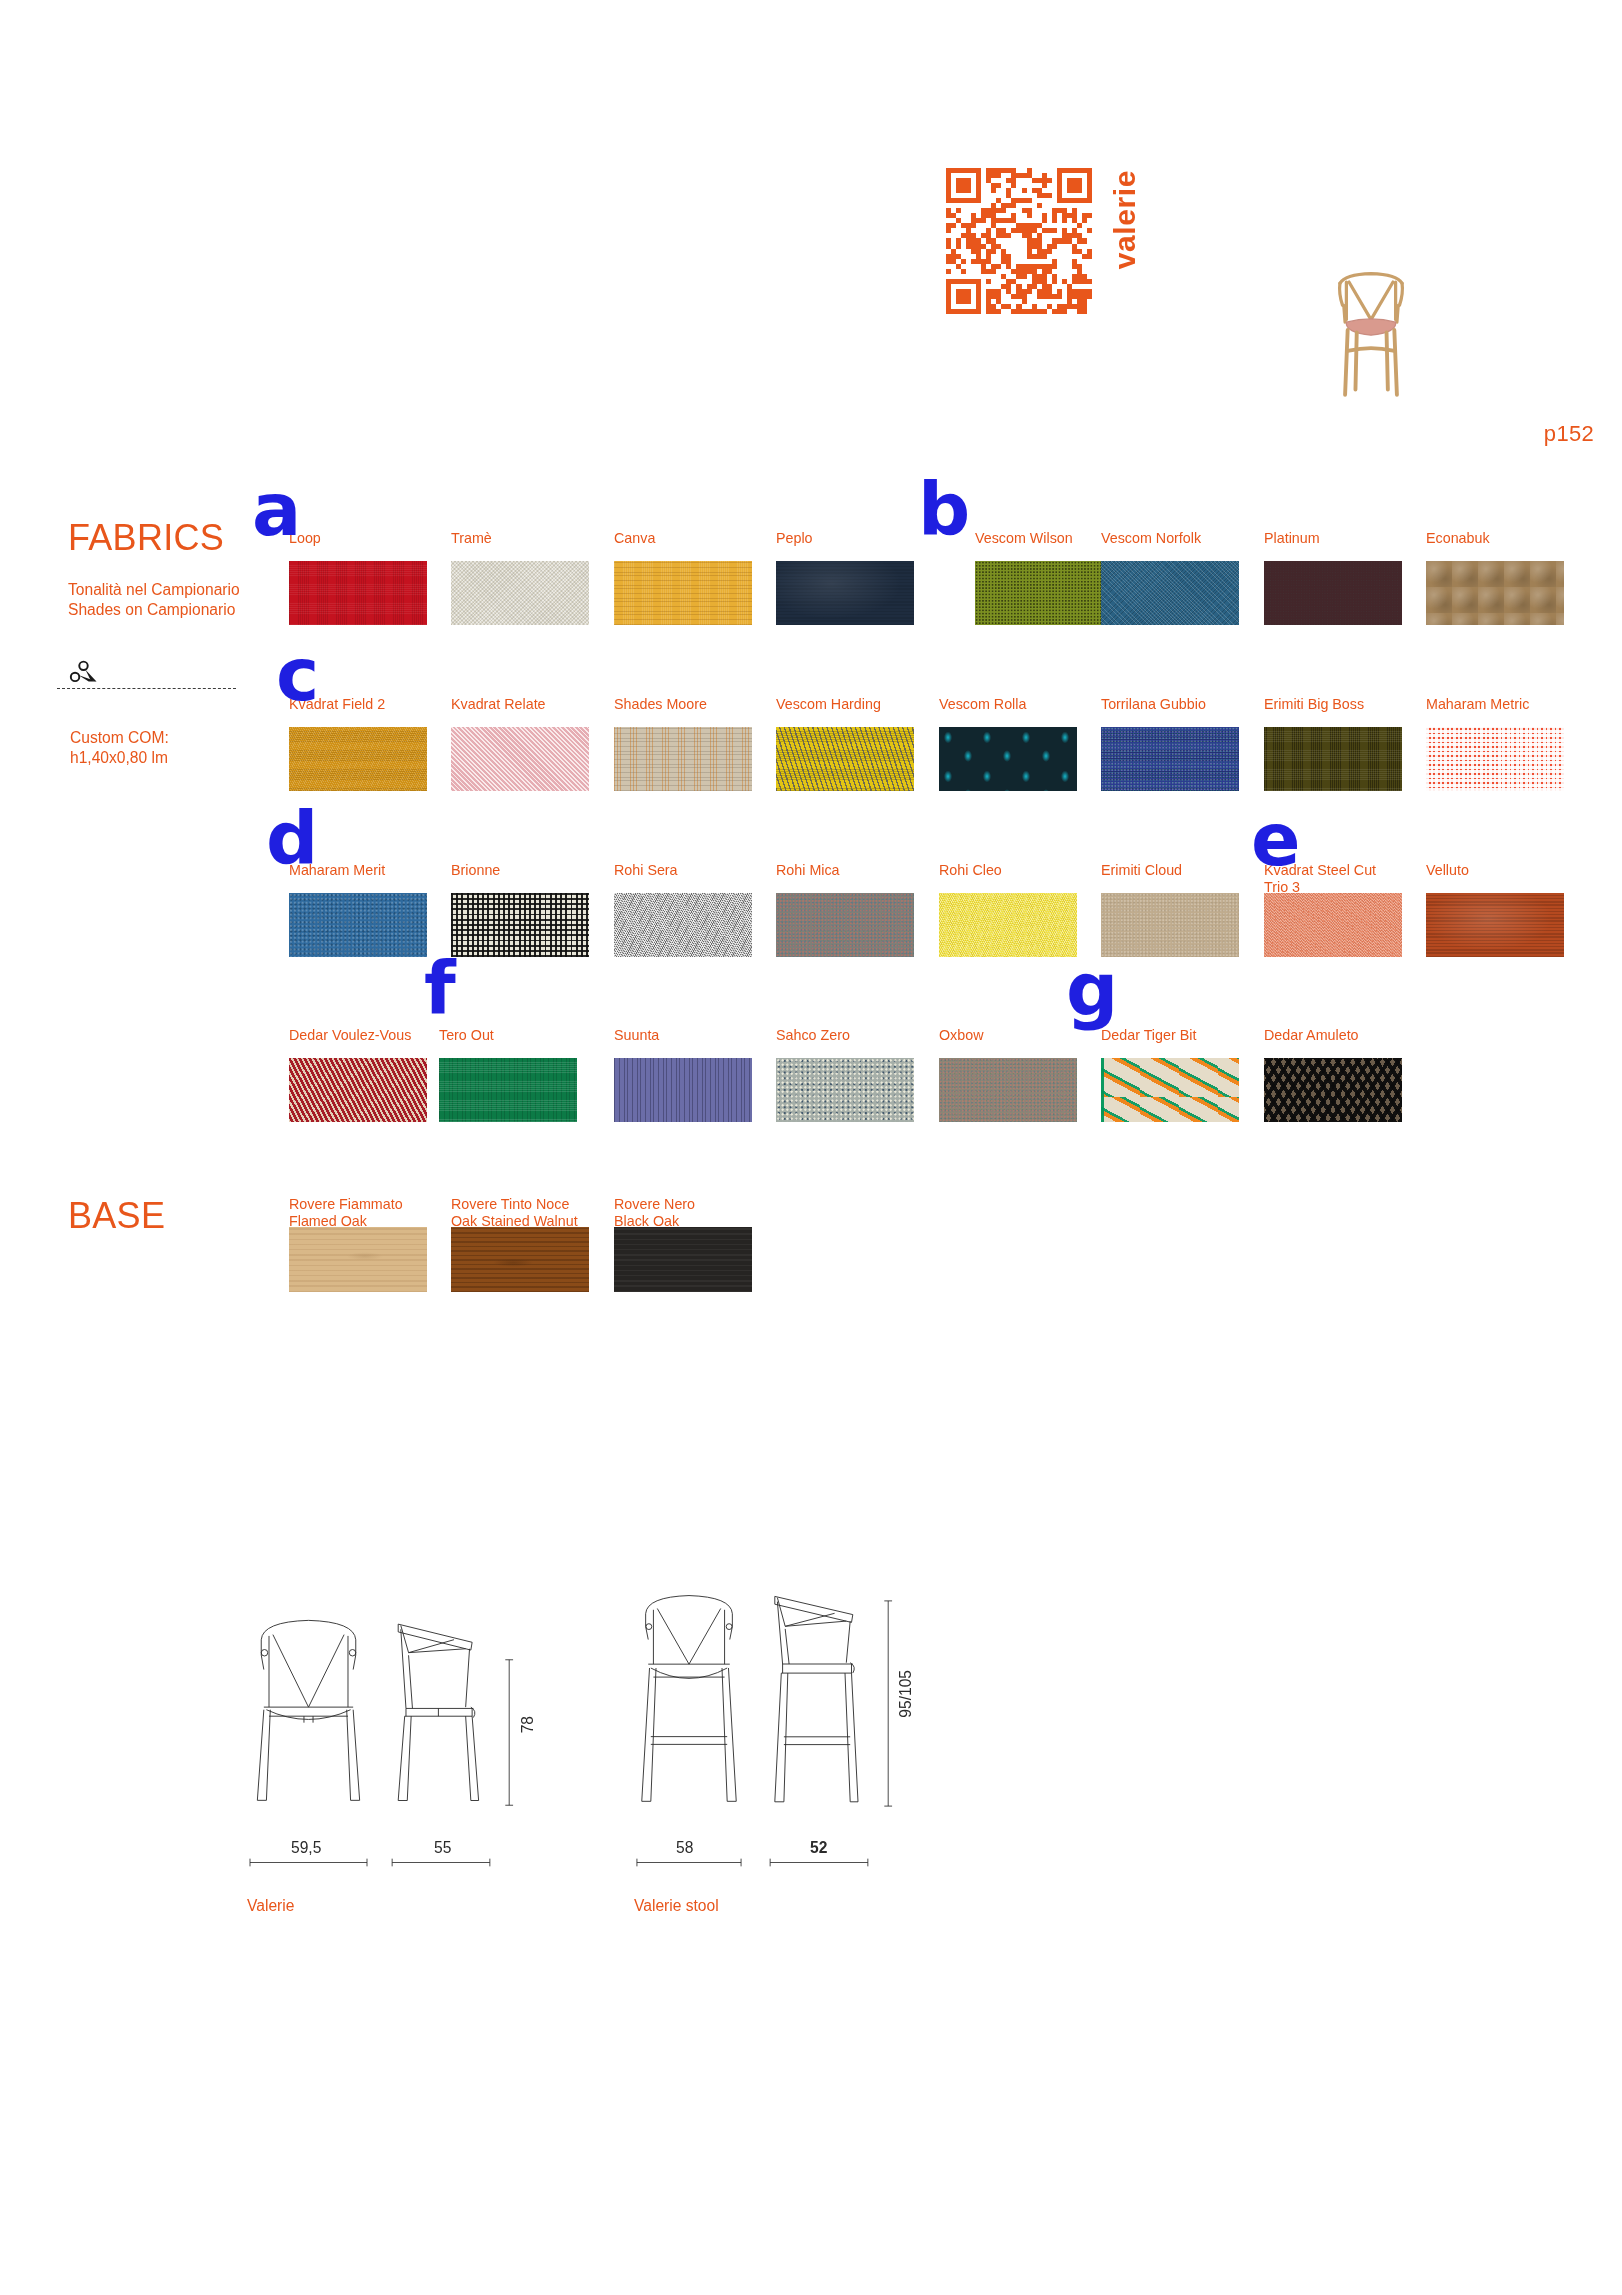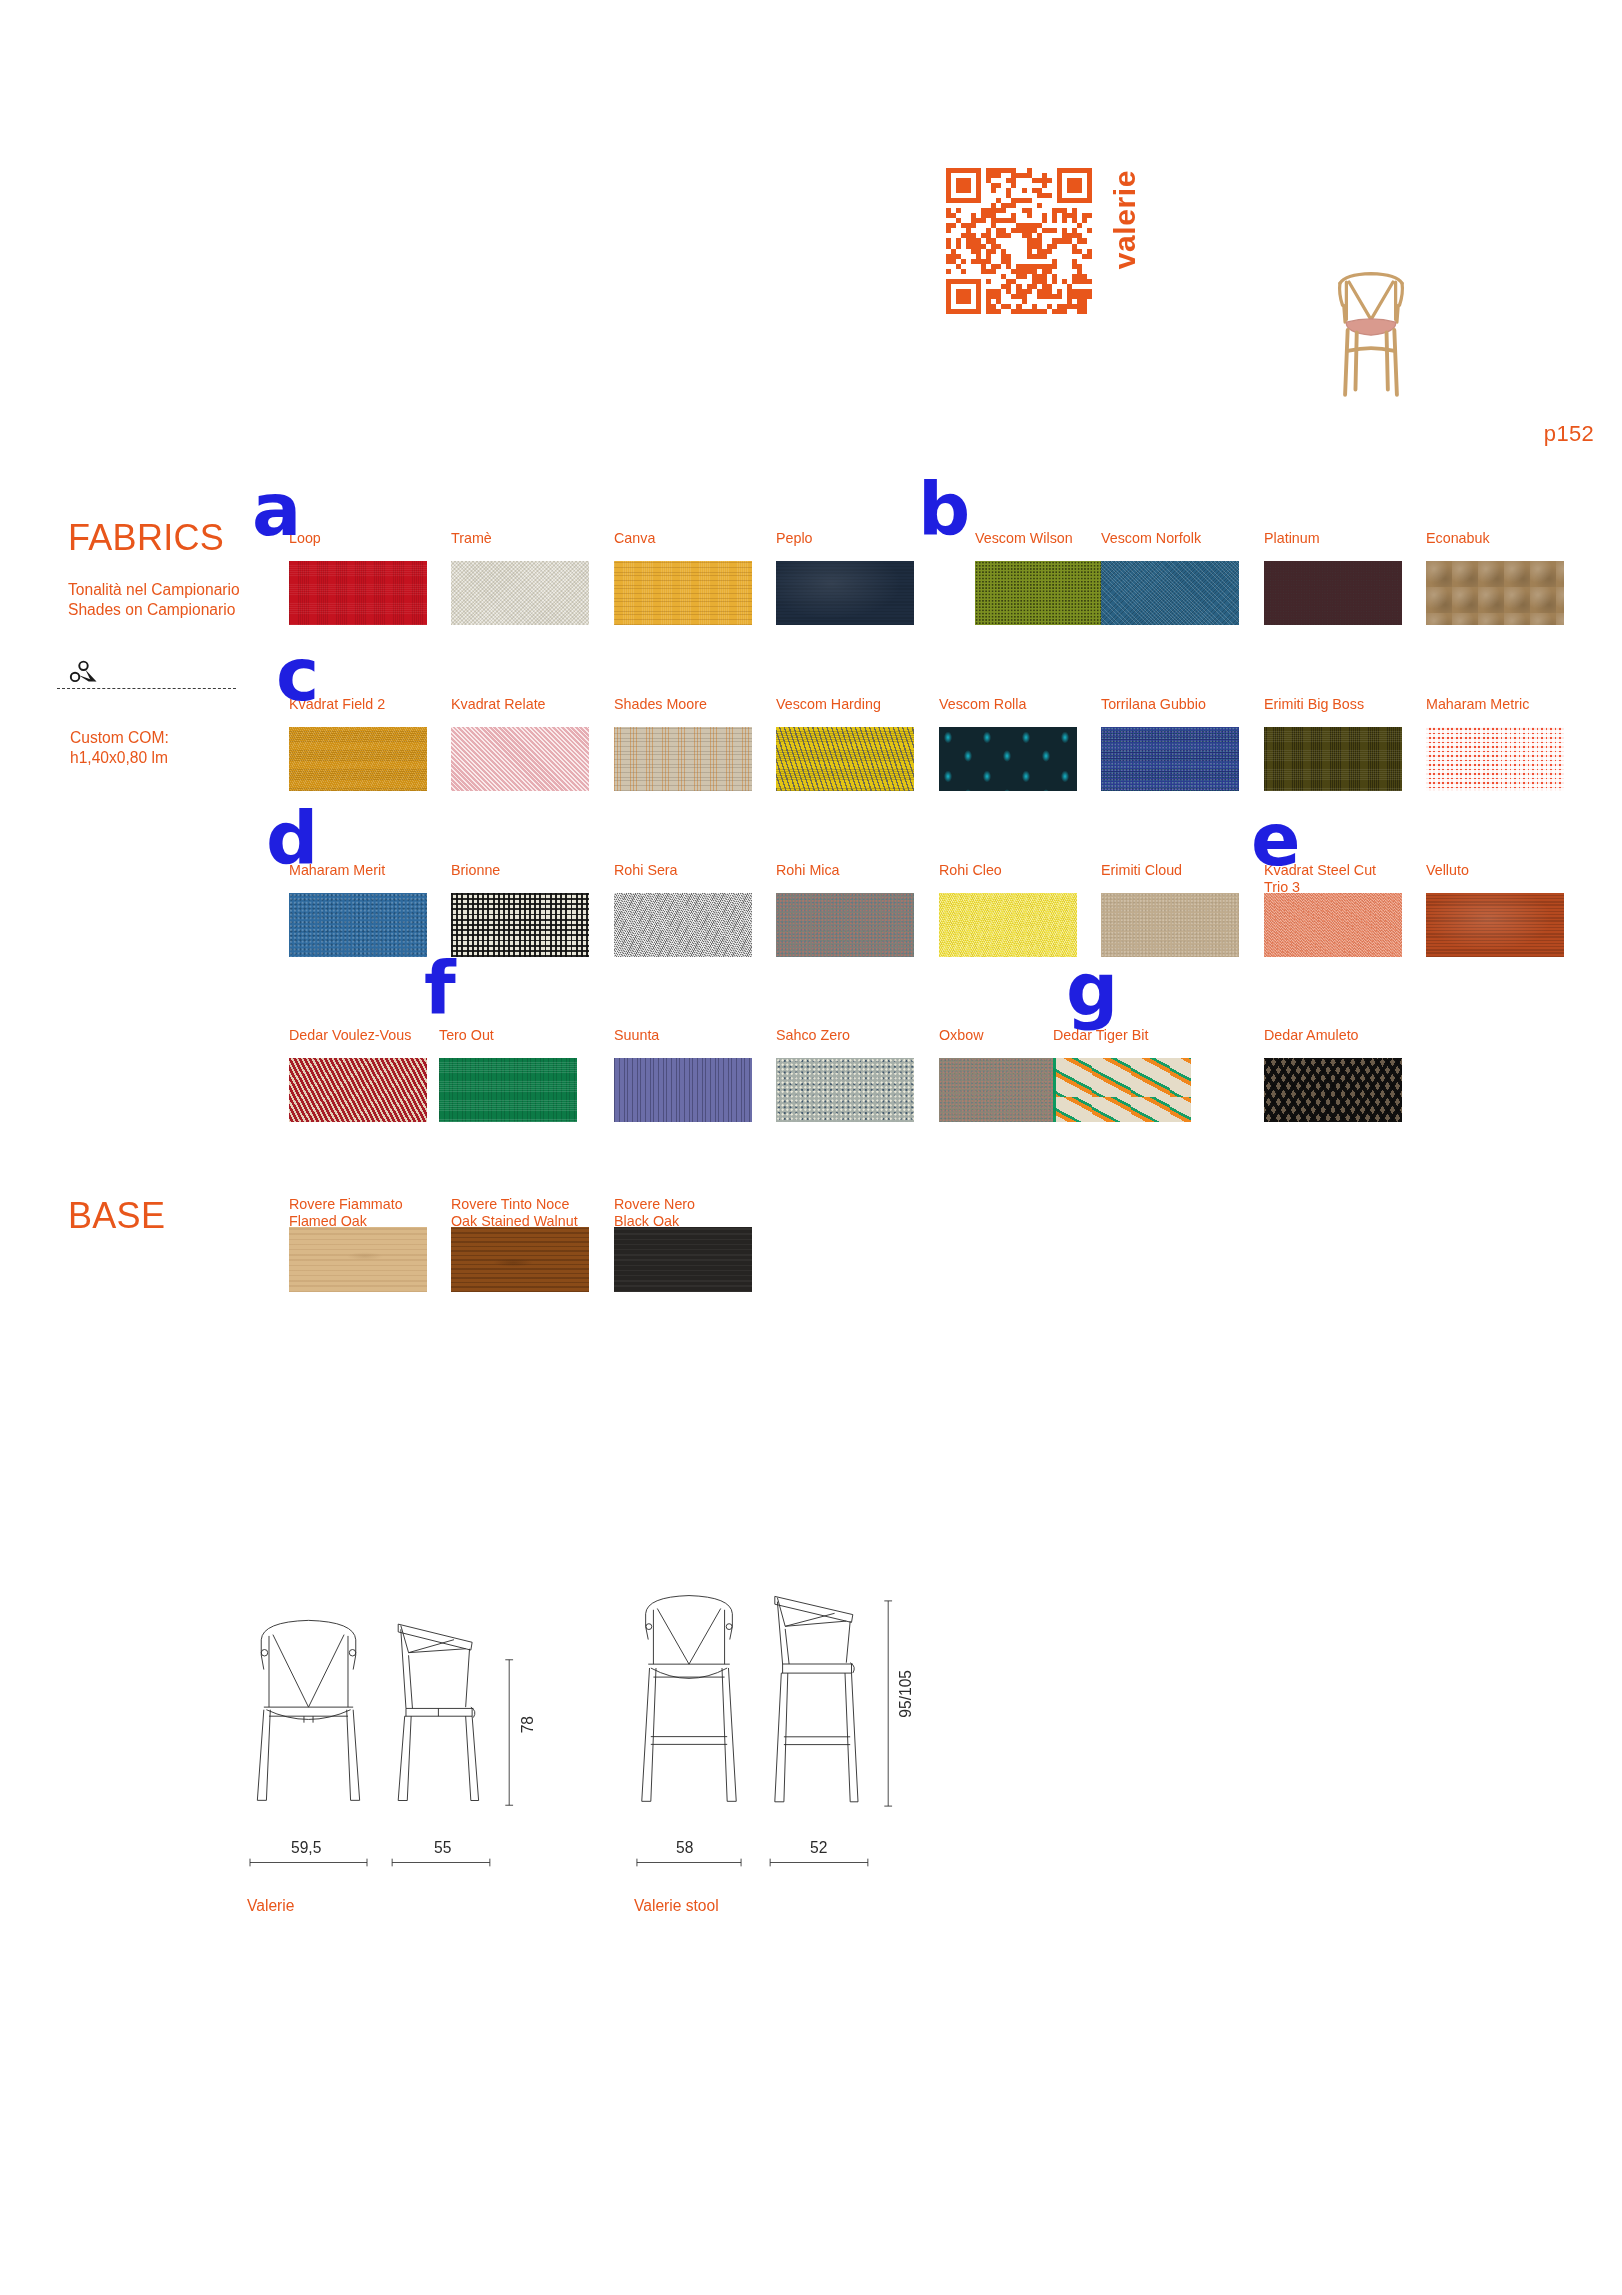--- a/index.html
+++ b/index.html
@@ -668,21 +668,21 @@
         <div class="swatch" style="background-color: rgb(107, 109, 168); background-image: repeating-linear-gradient(90deg, rgba(30, 30, 60, 0.38) 0px, rgba(30, 30, 60, 0.38) 0.6px, transparent 0.6px, transparent 2.6px); background-size: auto;"></div>
       </div>
       <div class="cell" style="left: 487px;">
         <div class="cell-label">Sahco Zero</div>
         <div class="swatch" style="background-color: rgb(165, 174, 168); background-image: radial-gradient(rgba(245, 242, 225, 0.95) 1px, transparent 1.3px), radial-gradient(rgba(45, 70, 95, 0.85) 1px, transparent 1.3px); background-size: 4.5px 4.5px, 5.8px 5.8px;"></div>
       </div>
       <div class="cell" style="left: 650px;">
         <div class="cell-label">Oxbow</div>
         <div class="swatch" style="background-color: rgb(140, 133, 117); background-image: radial-gradient(rgba(190, 120, 110, 0.7) 0.6px, transparent 0.8px), radial-gradient(rgba(60, 110, 140, 0.7) 0.6px, transparent 0.8px), radial-gradient(rgba(80, 120, 70, 0.55) 0.6px, transparent 0.8px); background-size: 3.2px 3.2px, 3.9px 3.9px, 4.5px 4.5px;"></div>
       </div>
-      <div class="cell" style="left: 764px;">
+      <div class="cell" style="left: 812px;">
         <div class="cell-label">Dedar Tiger Bit</div>
         <div class="swatch" style="background-color: rgb(229, 220, 200); background-image: linear-gradient(90deg, rgba(0, 150, 90, 0.95) 0px, rgba(0, 150, 90, 0.95) 3.2px, transparent 3.2px), repeating-linear-gradient(28deg, rgba(240, 130, 20, 0.95) 0px, rgba(240, 130, 20, 0.95) 3.9px, rgba(0, 150, 90, 0.9) 3.9px, rgba(0, 150, 90, 0.9) 6.5px, transparent 6.5px, transparent 19.5px); background-size: 100% 100%, 39px 39px;"></div>
       </div>
       <div class="cell" style="left: 975px;">
         <div class="cell-label">Dedar Amuleto</div>
         <div class="swatch" style="background-color: rgb(107, 92, 74); background-image: repeating-linear-gradient(58deg, rgba(12, 12, 12, 0.95) 0px, rgba(12, 12, 12, 0.95) 3.9px, transparent 3.9px, transparent 8.4px), repeating-linear-gradient(-58deg, rgba(12, 12, 12, 0.95) 0px, rgba(12, 12, 12, 0.95) 3.9px, transparent 3.9px, transparent 8.4px); background-size: auto;"></div>
       </div>
     </div>
     <div class="grid-row" style="top: 1152px;">
       <div class="cell" style="left: 0px;">
@@ -829,21 +829,21 @@
       <path d="M22 134 L12 332"></path>
         <path d="M32 134 L26 332"></path>
       <path d="M130 134 L140 332"></path>
         <path d="M120 134 L128 332"></path>
       <path d="M26 232 L128 232"></path>
         <path d="M26 244 L128 244"></path>
       <path d="M12 332 L26 332"></path>
         <path d="M128 332 L140 332"></path>
     </g>
   </svg>
-  <div class="dim-text" style="left:563px;top:253px;">52</div>
+  <div class="dim-text" style="left:563px;top:253px;font-weight:bold;">52</div>
   <svg class="abs" style="left:520px;top:272px;width:104px;height:9px;" viewBox="0 0 160 14">
     <line x1="4" y1="7" x2="156" y2="7" stroke="#2b2b2b" stroke-width="1.3"></line>
     <line x1="4" y1="1" x2="4" y2="13" stroke="#2b2b2b" stroke-width="1.3"></line>
     <line x1="156" y1="1" x2="156" y2="13" stroke="#2b2b2b" stroke-width="1.3"></line>
   </svg>
 
   <svg class="abs" style="left:636px;top:11.7px;width:10.4px;height:211px;" viewBox="0 0 16 324">
     <line x1="8" y1="4" x2="8" y2="320" stroke="#2b2b2b" stroke-width="1.3"></line>
     <line x1="2" y1="4" x2="14" y2="4" stroke="#2b2b2b" stroke-width="1.3"></line>
     <line x1="2" y1="320" x2="14" y2="320" stroke="#2b2b2b" stroke-width="1.3"></line>

